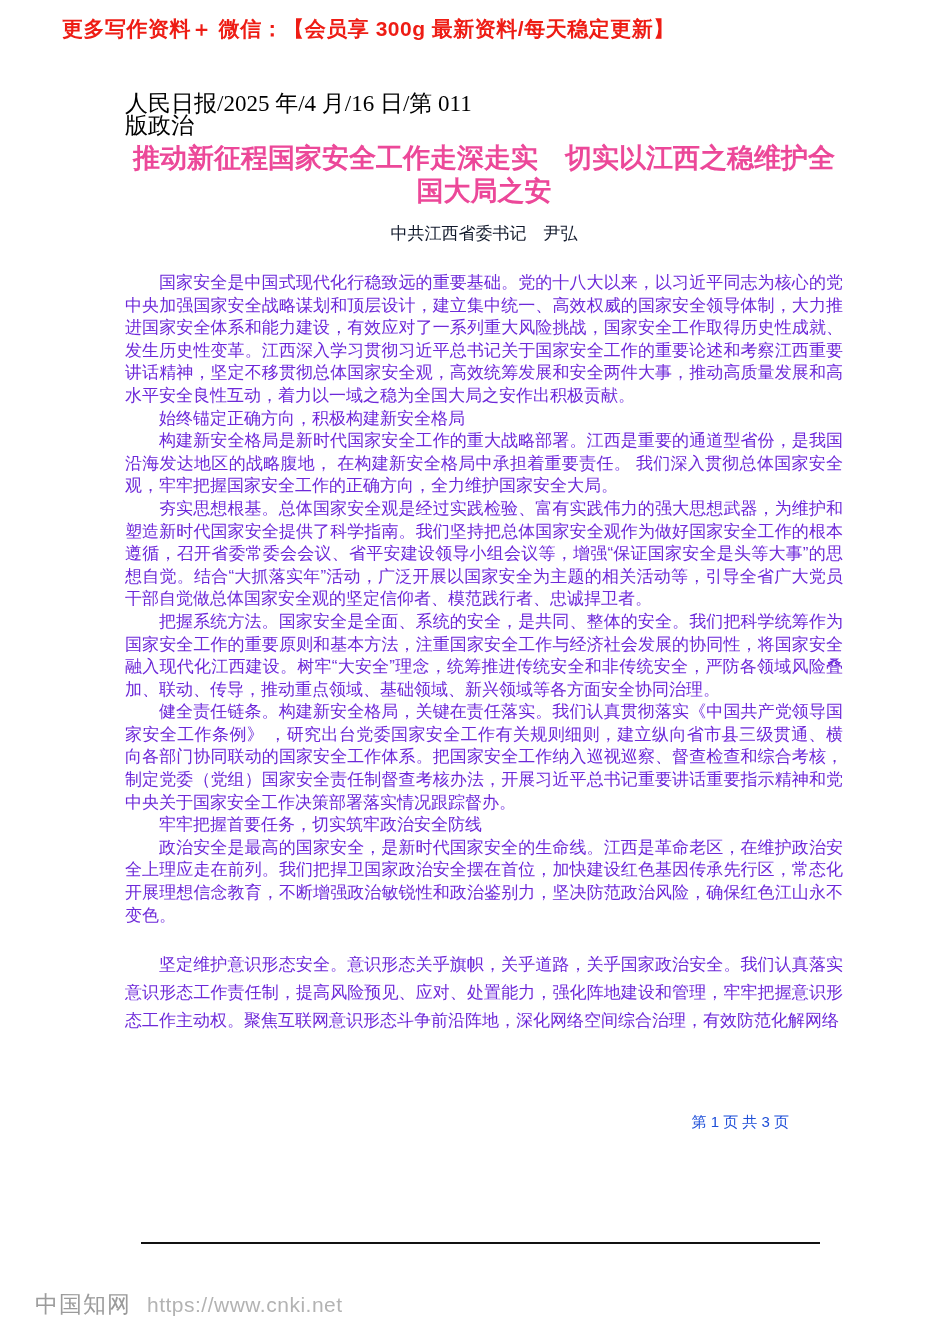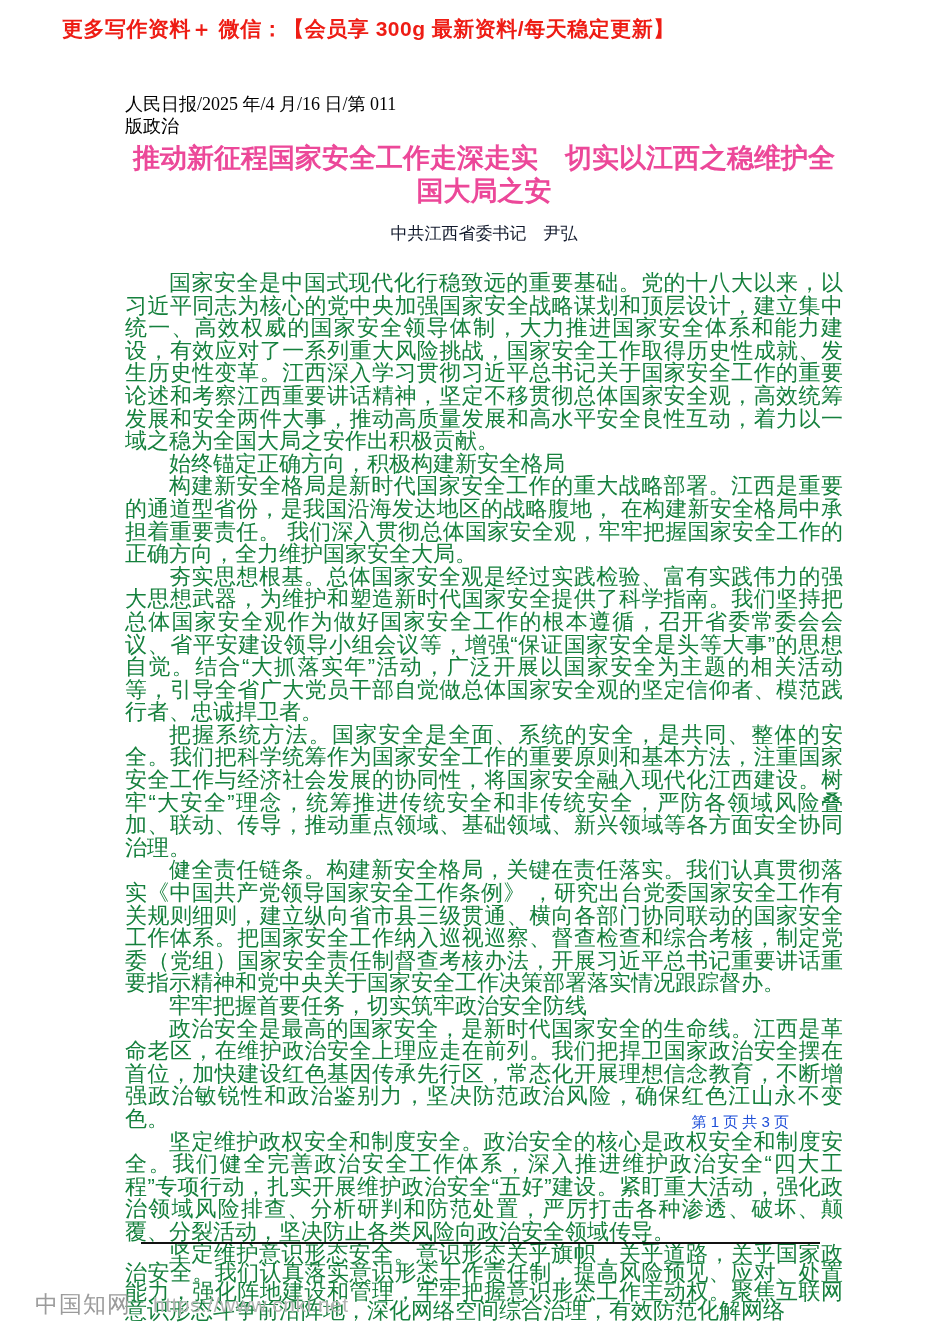--- a/index.html
+++ b/index.html
@@ -32,21 +32,21 @@
   
   .doc {
     position: absolute;
     left: 125px;
     top: 93px;
     width: 718px;
   }
 
   .meta {
     font-family: "Liberation Serif", serif;
-    font-size: 18px;
+    font-size: 23px;
     line-height: 22px;
     color: #000000;
   }
 
   .title {
     margin: 5px 0 0 0;
     font-size: 27px;
     line-height: 33px;
     font-weight: bold;
     text-align: center;
@@ -56,32 +56,33 @@
   .author {
     margin-top: 15px;
     text-align: center;
     font-size: 17px;
     line-height: 22px;
     color: #0f172a;
   }
 
   .body-text {
     margin-top: 27px;
-    font-size: 22px;
+    font-size: 17px;
     line-height: 22.6px;
     text-align: justify;
-    color: #15803d;
+    color: #6d28d9;
   }
   .body-text p {
     margin: 0;
     padding: 0;
     text-indent: 2em;
   }
   .body-text p.last {
-    line-height: 19px;
+    margin-top: 24px;
+    line-height: 28px;
   }
 
   .page-num {
     position: absolute;
     top: 1113px;
     right: 161px;
     font-size: 15px;
     color: #1d4ed8;
     white-space: nowrap;
   }
@@ -94,21 +95,21 @@
     height: 2px;
     background: #111111;
   }
 
   .footer {
     position: absolute;
     left: 35px;
     top: 1289px;
     display: flex;
     align-items: baseline;
-    gap: 22px;
+    gap: 16px;
   }
   .cnki-brand {
     font-size: 23px;
     font-weight: 500;
     color: #9b9b9b;
     letter-spacing: 1px;
   }
   .cnki-url {
     font-size: 21px;
     color: #b3b3b3;
@@ -136,21 +137,20 @@
 
     <div class="body-text">
       <p>国家安全是中国式现代化行稳致远的重要基础。党的十八大以来，以习近平同志为核心的党中央加强国家安全战略谋划和顶层设计，建立集中统一、高效权威的国家安全领导体制，大力推进国家安全体系和能力建设，有效应对了一系列重大风险挑战，国家安全工作取得历史性成就、发生历史性变革。江西深入学习贯彻习近平总书记关于国家安全工作的重要论述和考察江西重要讲话精神，坚定不移贯彻总体国家安全观，高效统筹发展和安全两件大事，推动高质量发展和高水平安全良性互动，着力以一域之稳为全国大局之安作出积极贡献。</p>
       <p class="section">始终锚定正确方向，积极构建新安全格局</p>
       <p>构建新安全格局是新时代国家安全工作的重大战略部署。江西是重要的通道型省份，是我国沿海发达地区的战略腹地， 在构建新安全格局中承担着重要责任。 我们深入贯彻总体国家安全观，牢牢把握国家安全工作的正确方向，全力维护国家安全大局。</p>
       <p>夯实思想根基。总体国家安全观是经过实践检验、富有实践伟力的强大思想武器，为维护和塑造新时代国家安全提供了科学指南。我们坚持把总体国家安全观作为做好国家安全工作的根本遵循，召开省委常委会会议、省平安建设领导小组会议等，增强“保证国家安全是头等大事”的思想自觉。结合“大抓落实年”活动，广泛开展以国家安全为主题的相关活动等，引导全省广大党员干部自觉做总体国家安全观的坚定信仰者、模范践行者、忠诚捍卫者。</p>
       <p>把握系统方法。国家安全是全面、系统的安全，是共同、整体的安全。我们把科学统筹作为国家安全工作的重要原则和基本方法，注重国家安全工作与经济社会发展的协同性，将国家安全融入现代化江西建设。树牢“大安全”理念，统筹推进传统安全和非传统安全，严防各领域风险叠加、联动、传导，推动重点领域、基础领域、新兴领域等各方面安全协同治理。</p>
       <p>健全责任链条。构建新安全格局，关键在责任落实。我们认真贯彻落实《中国共产党领导国家安全工作条例》 ，研究出台党委国家安全工作有关规则细则，建立纵向省市县三级贯通、横向各部门协同联动的国家安全工作体系。把国家安全工作纳入巡视巡察、督查检查和综合考核，制定党委（党组）国家安全责任制督查考核办法，开展习近平总书记重要讲话重要指示精神和党中央关于国家安全工作决策部署落实情况跟踪督办。</p>
       <p class="section">牢牢把握首要任务，切实筑牢政治安全防线</p>
       <p>政治安全是最高的国家安全，是新时代国家安全的生命线。江西是革命老区，在维护政治安全上理应走在前列。我们把捍卫国家政治安全摆在首位，加快建设红色基因传承先行区，常态化开展理想信念教育，不断增强政治敏锐性和政治鉴别力，坚决防范政治风险，确保红色江山永不变色。</p>
-      <p>坚定维护政权安全和制度安全。政治安全的核心是政权安全和制度安全。我们健全完善政治安全工作体系，深入推进维护政治安全“四大工程”专项行动，扎实开展维护政治安全“五好”建设。紧盯重大活动，强化政治领域风险排查、分析研判和防范处置，严厉打击各种渗透、破坏、颠覆、分裂活动，坚决防止各类风险向政治安全领域传导。</p>
       <p class="last">坚定维护意识形态安全。意识形态关乎旗帜，关乎道路，关乎国家政治安全。我们认真落实意识形态工作责任制，提高风险预见、应对、处置能力，强化阵地建设和管理，牢牢把握意识形态工作主动权。聚焦互联网意识形态斗争前沿阵地，深化网络空间综合治理，有效防范化解网络</p>
     </div>
 
   </div>
 
   <div class="page-num">第 1 页 共 3 页</div>
 
   <div class="divider"></div>
 
   <div class="footer">

